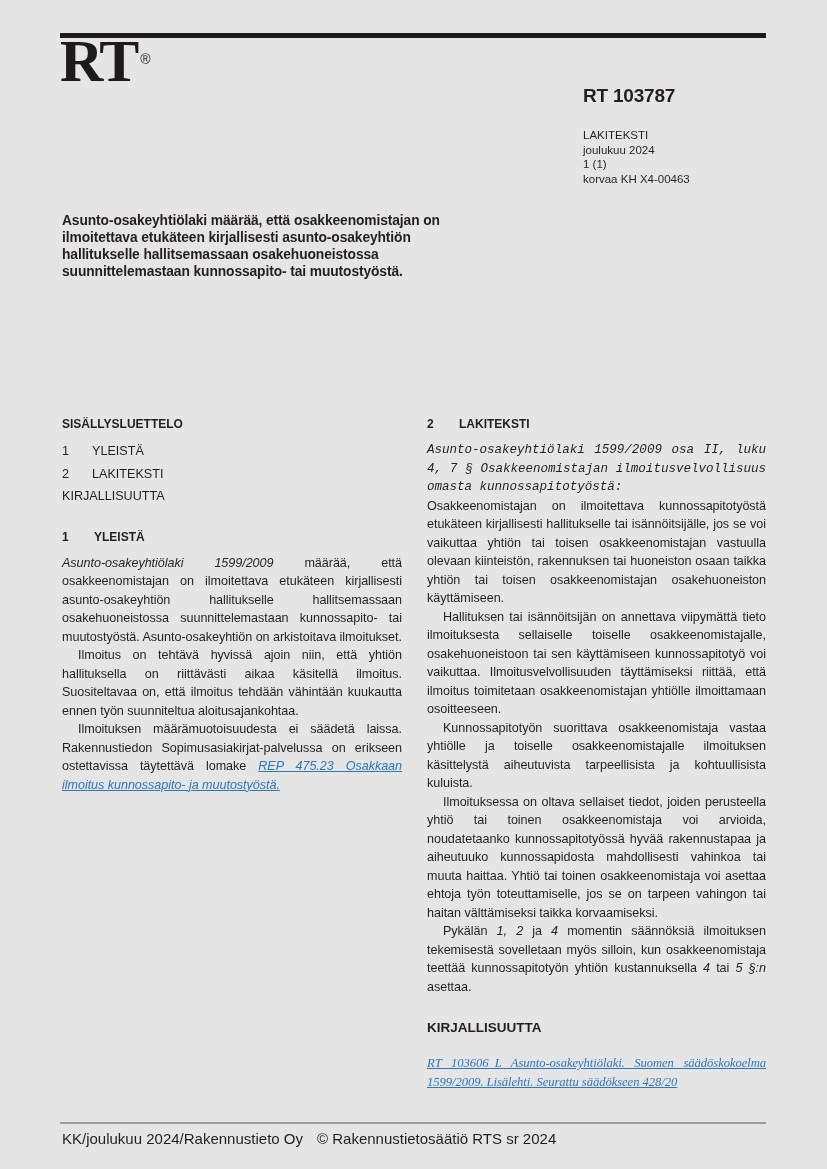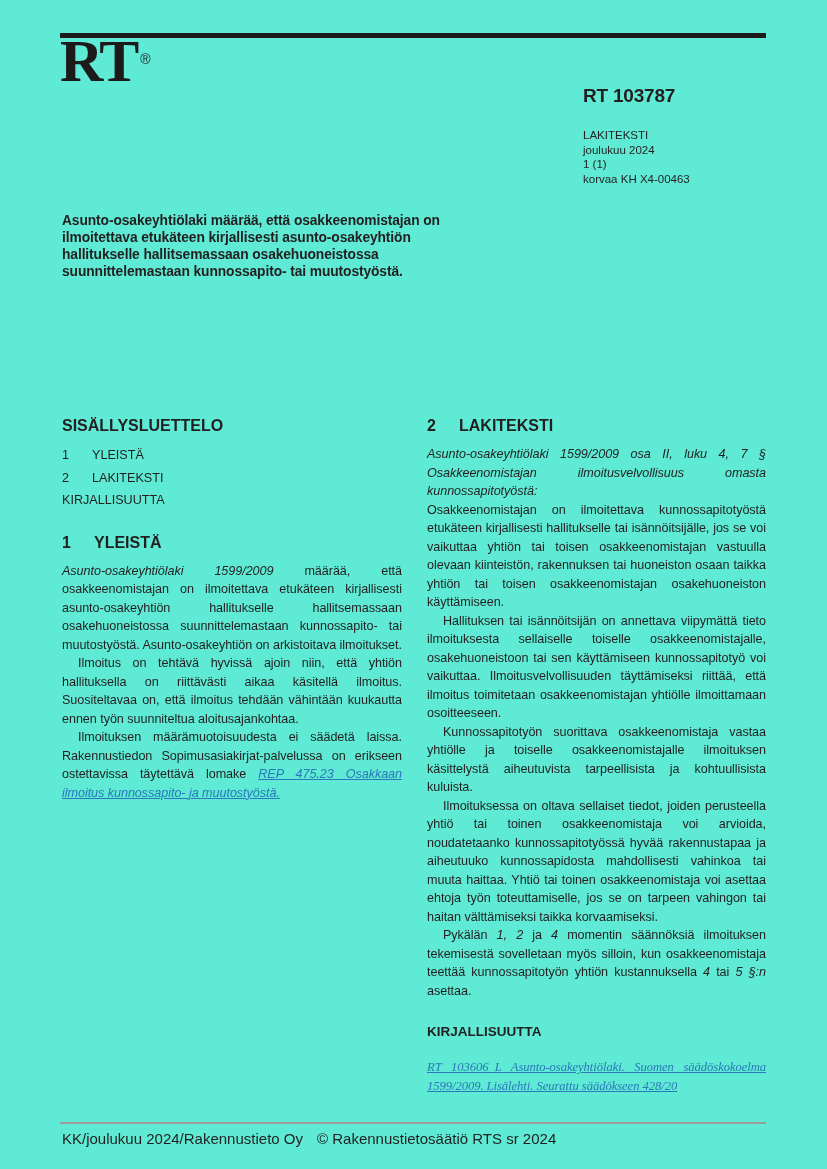--- a/index.html
+++ b/index.html
@@ -1,20 +1,20 @@
 <!DOCTYPE html>
 <html lang="fi"><head>
 <meta charset="utf-8">
 <style>
   * { margin:0; padding:0; box-sizing:border-box; }
   html,body { background:#ffffff; }
   .page {
     position:relative;
     width:827px; height:1169px;
-    background:#5eead4;
+    background:#e5e5e5;
     font-family:"Liberation Sans", sans-serif;
     color:#231f20;
     overflow:hidden;
   }
   .top-rule {
     position:absolute; left:60px; top:33px;
     width:706px; height:5px; background:#1c1a1b;
   }
   .logo {
     position:absolute; left:60px; top:36px;
@@ -37,34 +37,34 @@
     font-size:21.5px; line-height:25px; font-weight:700;
     letter-spacing:-0.3px; color:#231f20;
   }
   .lead {
     position:absolute; left:62px; top:212px; width:430px;
     font-size:13.8px; line-height:17px; font-weight:700;
     letter-spacing:-0.1px;
   }
   .col-left  { position:absolute; left:62px;  top:417px; width:340px; }
   .col-right { position:absolute; left:427px; top:417px; width:339px; }
-  .sec-heading { font-size:16px; font-weight:700; letter-spacing:0; }
+  .sec-heading { font-size:12px; font-weight:700; letter-spacing:0; }
   .num-cell { display:inline-block; width:32px; }
   .toc-list { margin-top:9px; }
   .toc-row { font-size:12.6px; line-height:22.5px; }
   .toc-num { display:inline-block; width:30px; }
   .sec1-heading { margin-top:22px; }
   .body-text p {
     font-size:12.6px; line-height:18.5px;
     text-align:justify; hyphens:auto; -webkit-hyphens:auto;
     letter-spacing:-0.05px;
   }
   .body-text p.first { margin-top:10px; }
   .body-text p.ind { text-indent:16px; }
-  .intro-italic { font-style:italic; margin-top:10px; }
+  .intro-italic { font-style:italic; margin-top:10px;font-family:Liberation Mono, monospace; }
   .gap-before { }
   .italic { font-style:italic; }
   a.link, .link {
     color:#2b77b8; font-style:italic;
     text-decoration:underline; cursor:pointer;
   }
   .kirjallisuutta { margin-top:24px; }
   .kirj-heading { font-size:13.5px; font-weight:700; }
   .kirj-links { margin-top:19px; font-size:12.6px; line-height:18.5px;font-family:Liberation Serif, serif; }
   .footer-rule {

